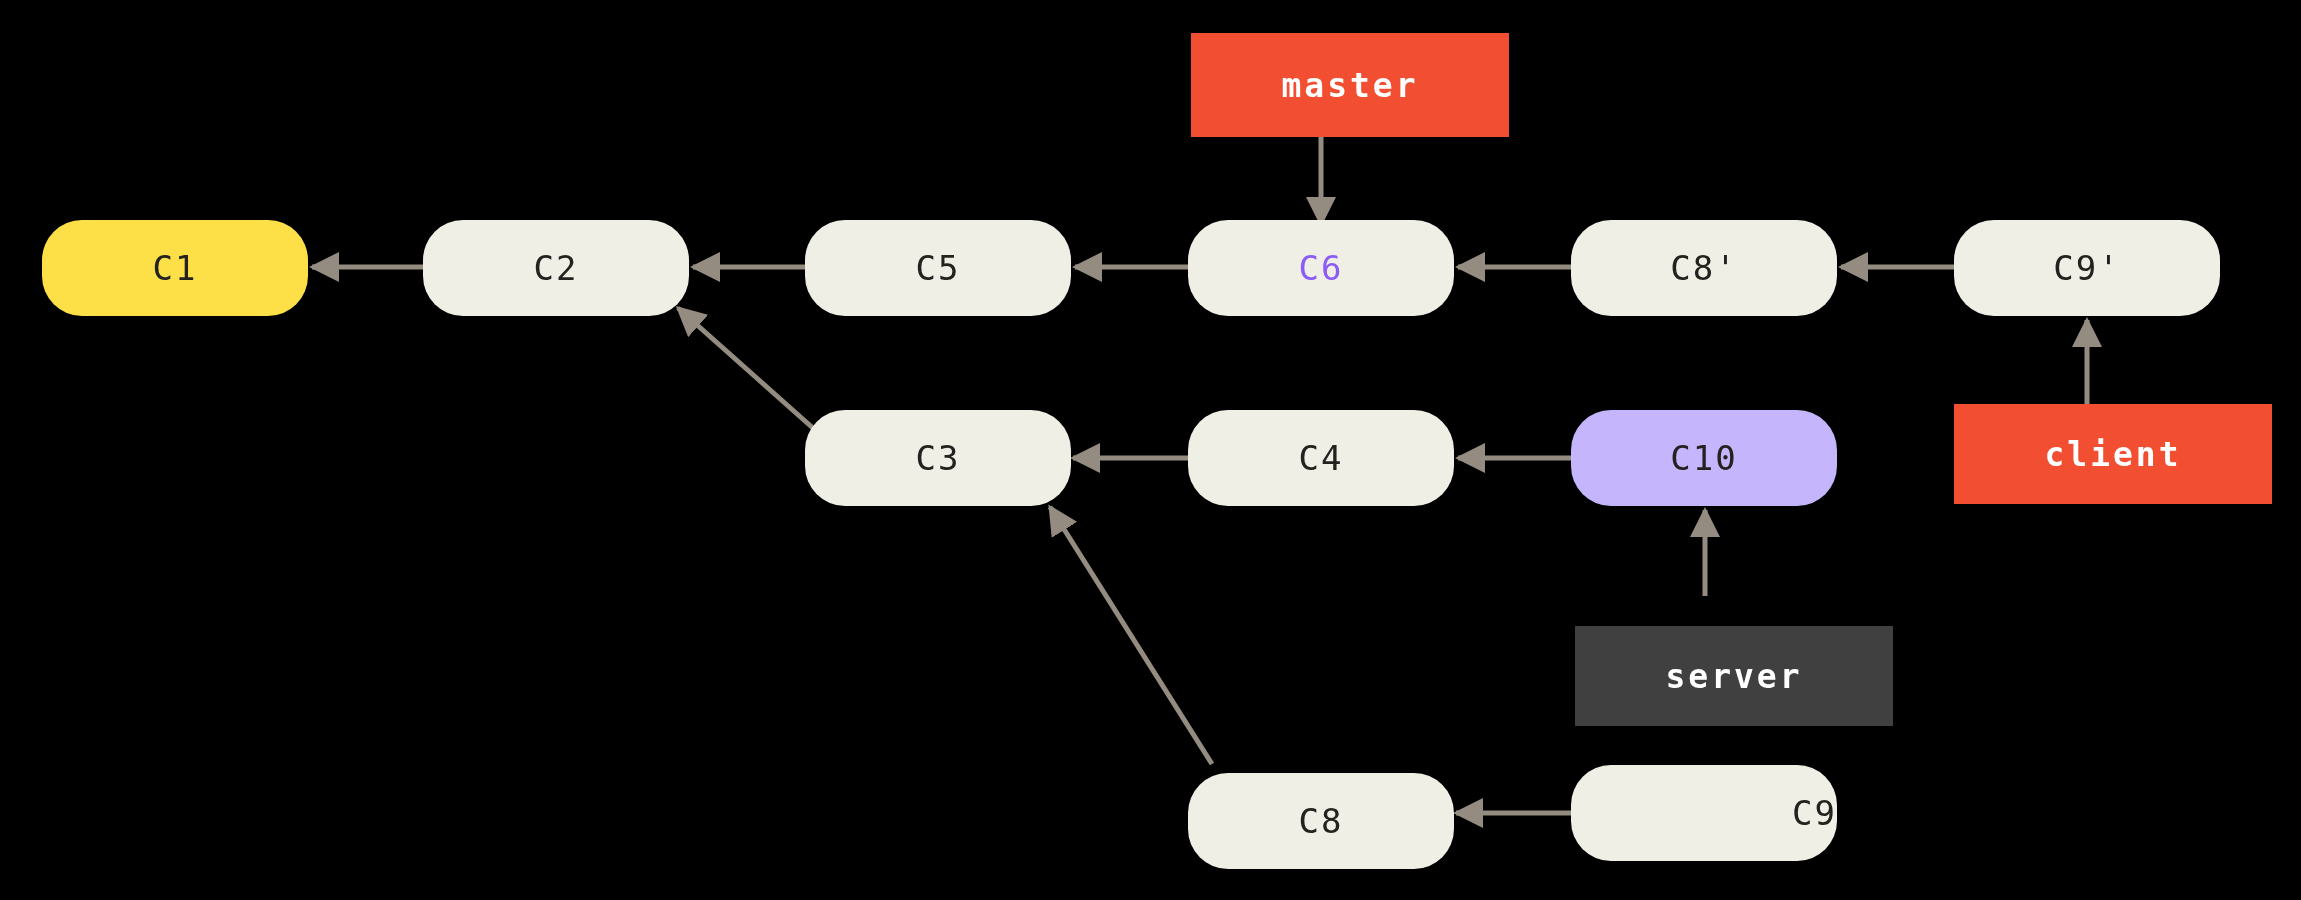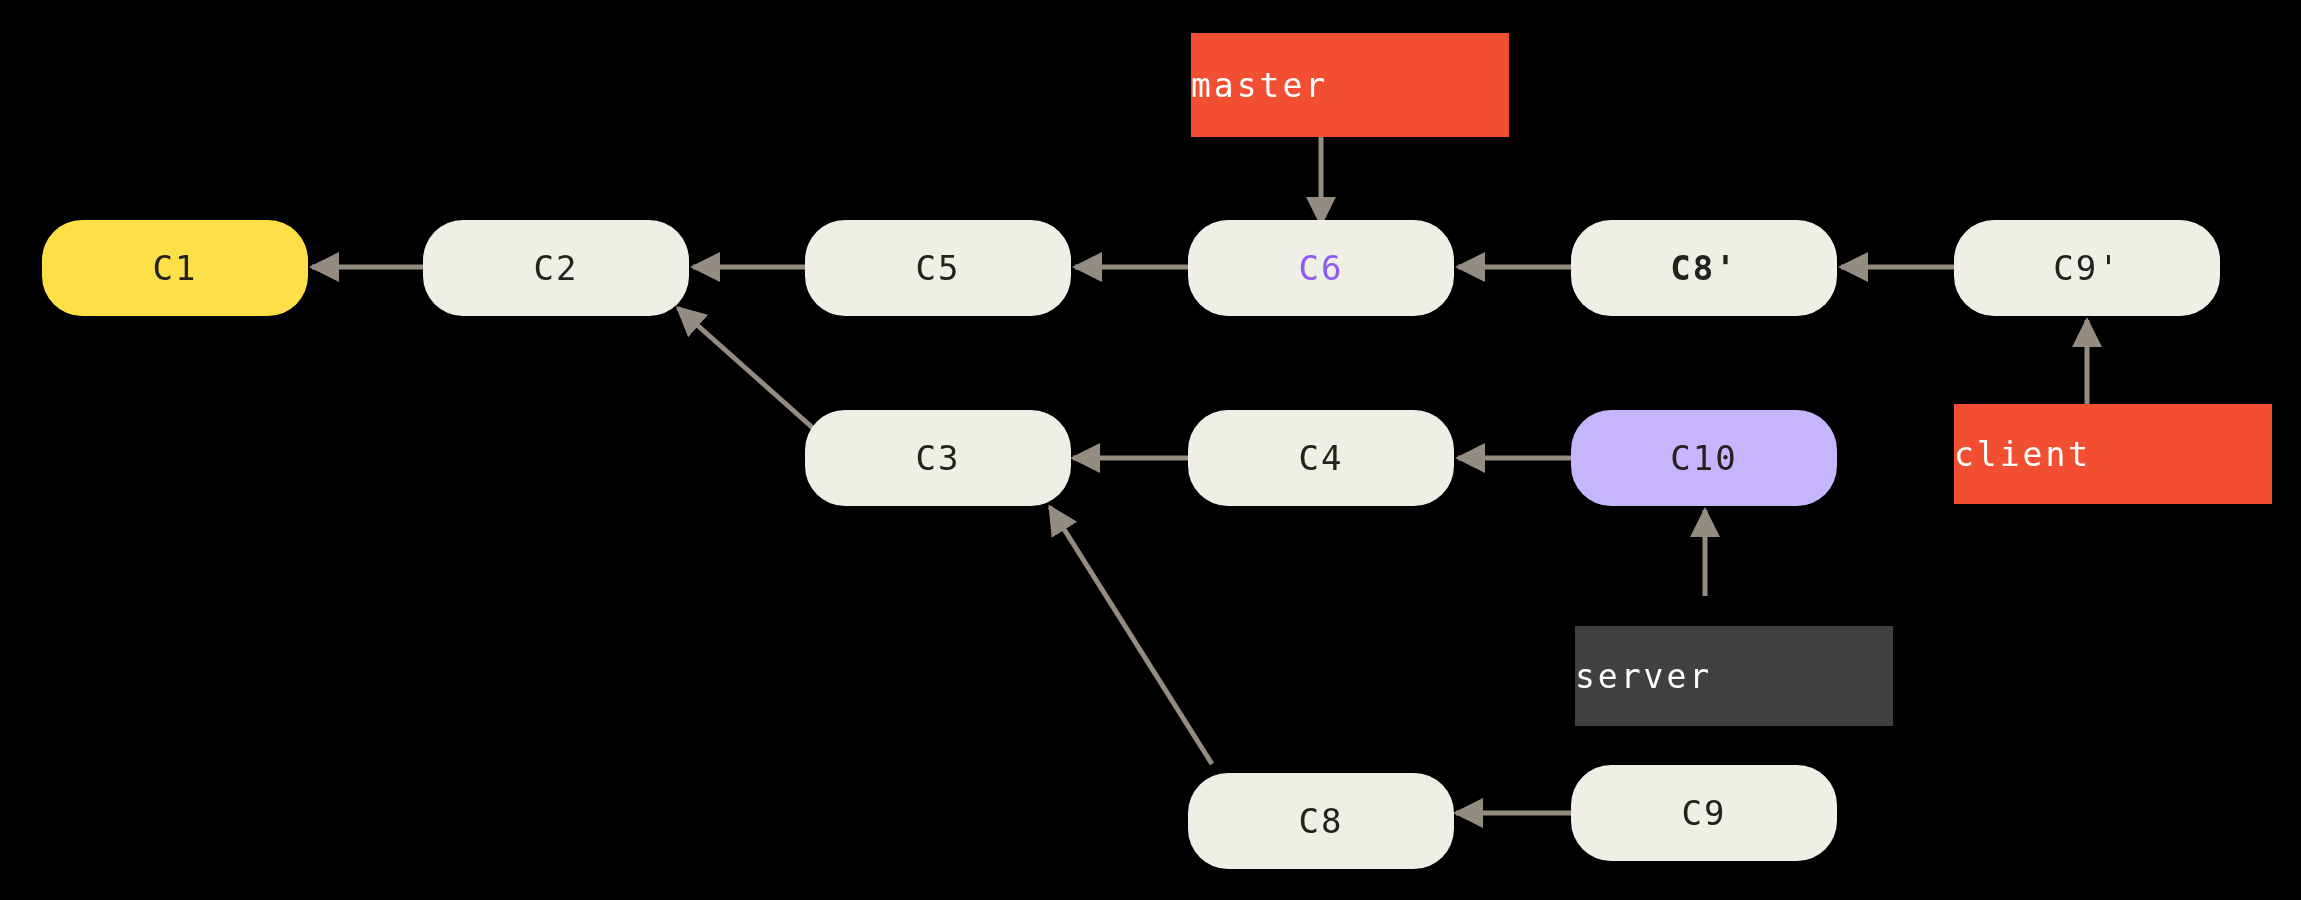--- a/index.html
+++ b/index.html
@@ -31,25 +31,26 @@
     font-family: "DejaVu Sans Mono", "Liberation Mono", monospace;
     font-size: 34px;
     letter-spacing: 2px;
     white-space: pre;
   }
   .branch-label {
     position: absolute;
     box-sizing: border-box;
     display: flex;
     align-items: center;
-    justify-content: flex-start;
+    justify-content: center;
     font-family: "DejaVu Sans Mono", "Liberation Mono", monospace;
     font-size: 33px;
     letter-spacing: 3px;
     white-space: pre;
+    font-weight: bold;
   }
 </style>
 </head>
 <body>
 
 <div class="stage" style="width: 2301px; height: 900px; background: rgb(0, 0, 0);">
   <svg class="edges-layer" xmlns="http://www.w3.org/2000/svg" viewBox="0 0 2301 900">
     <defs>
       <marker id="arrowhead" viewBox="0 0 10 10" refX="9" refY="5" markerWidth="6" markerHeight="6" orient="auto" markerUnits="strokeWidth">
         <path d="M 0 0 L 10 5 L 0 10 z" fill="#948c80"></path>
@@ -69,24 +70,24 @@
         <line x1="1705" y1="596" x2="1705" y2="510" stroke="#948c80" stroke-width="5" marker-end="url(#arrowhead)"></line>
         <line x1="814" y1="429" x2="678" y2="308" stroke="#948c80" stroke-width="5" marker-end="url(#arrowhead)"></line>
         <line x1="1212" y1="764" x2="1050" y2="507" stroke="#948c80" stroke-width="5" marker-end="url(#arrowhead)"></line>
       </g>
   </svg>
   <div>
       <div class="commit-node" style="left: 42px; top: 220px; width: 266px; height: 96px; background: #fde047; color: rgb(35, 34, 30);"><span>C1</span></div>
       <div class="commit-node" style="left: 423px; top: 220px; width: 266px; height: 96px; background: rgb(240, 239, 230); color: rgb(35, 34, 30);"><span>C2</span></div>
       <div class="commit-node" style="left: 805px; top: 220px; width: 266px; height: 96px; background: rgb(240, 239, 230); color: rgb(35, 34, 30);"><span>C5</span></div>
       <div class="commit-node" style="left: 1188px; top: 220px; width: 266px; height: 96px; background: rgb(240, 239, 230); color: #8b5cf6;"><span>C6</span></div>
-      <div class="commit-node" style="left: 1571px; top: 220px; width: 266px; height: 96px; background: rgb(240, 239, 230); color: rgb(35, 34, 30); font-weight: bold;"><span>C8'</span></div>
+      <div class="commit-node" style="left: 1571px; top: 220px; width: 266px; height: 96px; background: rgb(240, 239, 230); color: rgb(35, 34, 30);"><span>C8'</span></div>
       <div class="commit-node" style="left: 1954px; top: 220px; width: 266px; height: 96px; background: rgb(240, 239, 230); color: rgb(35, 34, 30);"><span>C9'</span></div>
       <div class="commit-node" style="left: 805px; top: 410px; width: 266px; height: 96px; background: rgb(240, 239, 230); color: rgb(35, 34, 30);"><span>C3</span></div>
       <div class="commit-node" style="left: 1188px; top: 410px; width: 266px; height: 96px; background: rgb(240, 239, 230); color: rgb(35, 34, 30);"><span>C4</span></div>
       <div class="commit-node" style="left: 1571px; top: 410px; width: 266px; height: 96px; background: #c4b5fd; color: rgb(35, 34, 30);"><span>C10</span></div>
       <div class="commit-node" style="left: 1188px; top: 765px; width: 266px; height: 96px; background: rgb(240, 239, 230); color: rgb(35, 34, 30); margin-top: 8px;"><span>C8</span></div>
-      <div class="commit-node" style="left: 1571px; top: 765px; width: 266px; height: 96px; background: rgb(240, 239, 230); color: rgb(35, 34, 30);"><span>C9</span></div>
+      <div class="commit-node" style="left: 1571px; top: 765px; width: 266px; height: 96px; background: rgb(240, 239, 230); color: rgb(35, 34, 30); justify-content: flex-end;"><span>C9</span></div>
       <div class="branch-label" style="left: 1191px; top: 33px; width: 318px; height: 104px; background: rgb(241, 78, 50); color: rgb(255, 255, 255);"><span>master</span></div>
       <div class="branch-label" style="left: 1954px; top: 404px; width: 318px; height: 100px; background: rgb(241, 78, 50); color: #ffffff;"><span>client</span></div>
       <div class="branch-label" style="left: 1575px; top: 596px; width: 318px; height: 100px; background: #404040; color: rgb(255, 255, 255); margin-top: 30px;"><span>server</span></div>
     </div>
 </div>
 
 </body></html>

